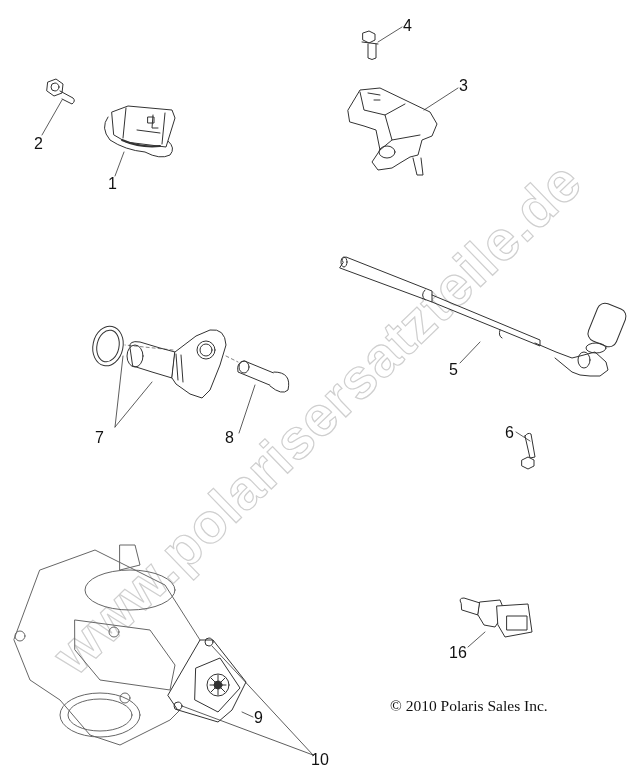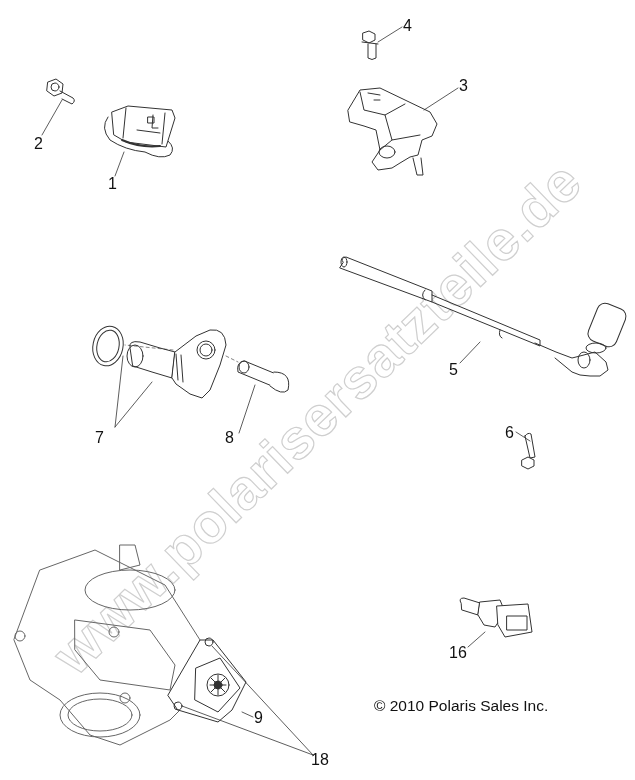--- a/index.html
+++ b/index.html
@@ -1,19 +1,19 @@
 <!DOCTYPE html>
 <html><head>
 <meta charset="utf-8">
 <style>
   html,body{margin:0;padding:0;background:#fff;}
   #stage{position:relative;width:635px;height:780px;background:#fff;overflow:hidden;font-family:"Liberation Sans",sans-serif;}
   svg.art{position:absolute;left:0;top:0;}
   .callout{position:absolute;font-size:16px;color:#111;line-height:1;}
-  .copyright{position:absolute;left:374px;top:697px;font-size:15.5px;color:#111;white-space:nowrap;}
+  .copyright{position:absolute;left:390px;top:697px;font-size:15.5px;color:#111;white-space:nowrap;font-family:Liberation Serif, serif;}
   .watermark{position:absolute;left:20px;top:380px;font-size:56px;font-weight:bold;color:#fff;
     -webkit-text-stroke:1.2px #cfcfcf;transform:rotate(-44deg);transform-origin:left top;white-space:nowrap;
     letter-spacing:1px;pointer-events:none;}
   .wm-wrap{position:absolute;left:0;top:0;width:635px;height:780px;pointer-events:none;}
 </style>
 </head>
 <body>
 
 <div id="stage">
 
@@ -133,17 +133,17 @@
 
   <div class="callout" style="left:34px;top:136px;">2</div>
   <div class="callout" style="left:108px;top:176px;">1</div>
   <div class="callout" style="left:403px;top:18px;">4</div>
   <div class="callout" style="left:459px;top:78px;">3</div>
   <div class="callout" style="left:449px;top:362px;">5</div>
   <div class="callout" style="left:505px;top:425px;">6</div>
   <div class="callout" style="left:95px;top:430px;">7</div>
   <div class="callout" style="left:225px;top:430px;">8</div>
   <div class="callout" style="left:254px;top:710px;">9</div>
-  <div class="callout" style="left:311px;top:752px;">18</div>
+  <div class="callout" style="left:311px;top:752px;">10</div>
   <div class="callout" style="left:449px;top:645px;">16</div>
 
   <div class="copyright">© 2010 Polaris Sales Inc.</div>
 </div>
 
 </body></html>

